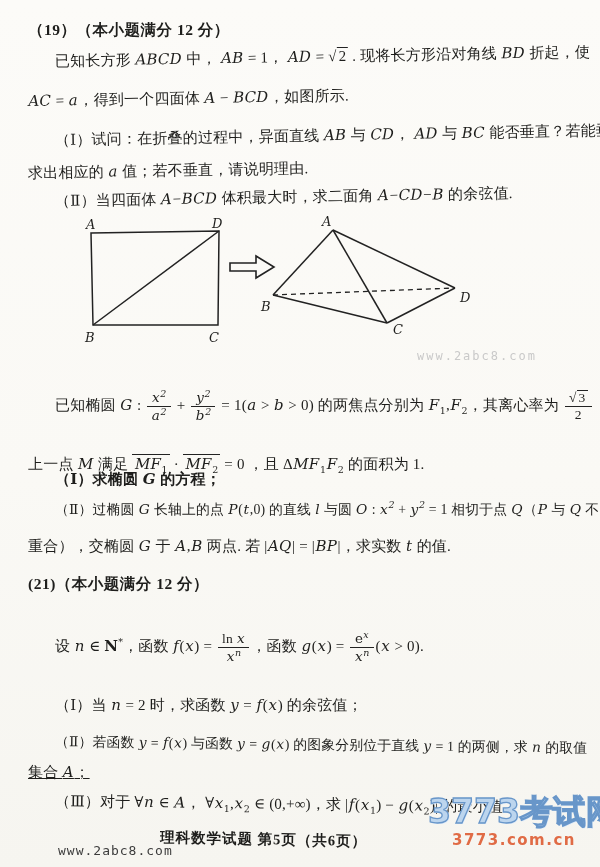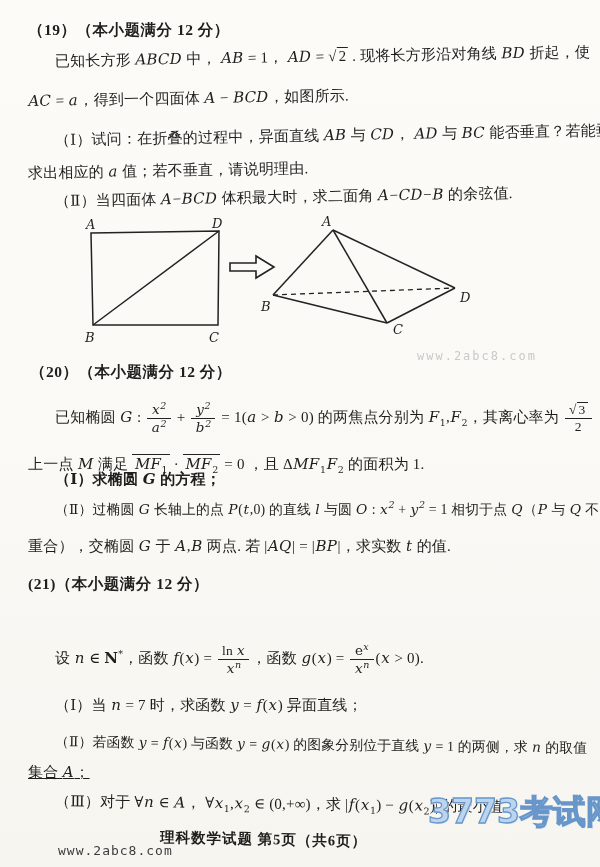--- a/index.html
+++ b/index.html
@@ -14,21 +14,21 @@
     color:#1e1e1c; letter-spacing:0.2px;
   }
   .hdr{font-size:15.5px; font-weight:600; letter-spacing:0.5px;}
   .tight{font-size:13.8px;}
   .tx{font-family:"Liberation Serif","DejaVu Serif",serif;}
   .mi{font-family:"DejaVu Serif",serif; font-style:italic; padding:0 0.5px;}
   .mr{font-family:"DejaVu Serif",serif;}
   .mb{font-family:"DejaVu Serif",serif; font-weight:bold;}
   .sp{font-size:9.5px; vertical-align:super; font-family:"DejaVu Serif",serif; font-style:italic; line-height:0;}
   .ss{font-size:9.5px; vertical-align:sub; font-family:"DejaVu Serif",serif; line-height:0;}
-  .fr{display:inline-block; vertical-align:middle; text-align:center; margin:12px 2px; font-size:13.5px;}
+  .fr{display:inline-block; vertical-align:middle; text-align:center; margin:0 2px; font-size:13.5px;}
   .fn{display:block; border-bottom:1.3px solid #222; padding:0 4px; line-height:1.2;}
   .fd{display:block; line-height:1.2; padding:0 4px;}
   .sq{display:inline-block; white-space:nowrap;}
   .sr{display:inline-block;}
   .sb{display:inline-block; border-top:1.3px solid #222; padding:0 2px; line-height:1.1;}
   .ov{display:inline-block; border-top:1.3px solid #222; padding:1px 2px 0 2px; line-height:1.1;margin-top:20px;}
   .fig{position:absolute;}
   .wm-mid{
     position:absolute; left:417px; top:349px; font-family:"DejaVu Sans Mono",monospace;
     font-size:12px; letter-spacing:2px; color:#c9c9c9;
@@ -96,34 +96,34 @@
       <line x1="15" y1="79" x2="197" y2="72" stroke="#222" stroke-width="1.3" stroke-dasharray="5,4"></line>
       <text x="64" y="10">A</text>
       <text x="3" y="95">B</text>
       <text x="135" y="118">C</text>
       <text x="202" y="86">D</text>
     </svg>
   </div>
 
   <div class="wm-mid">www.2abc8.com</div>
 
-  <div class="line hdr" style="left:30px;top:362px;">（20）（本小题满分 12 分）</div>
   <div class="line" style="left:55px;top:389px;"><span class="tx">已知椭圆 </span><span class="mi">G</span><span class="tx"> : </span><span class="fr"><span class="fn"><span class="tx"><span class="mi">x</span><span class="sp">2</span></span></span><span class="fd"><span class="tx"><span class="mi">a</span><span class="sp">2</span></span></span></span><span class="tx"> + </span><span class="fr"><span class="fn"><span class="tx"><span class="mi">y</span><span class="sp">2</span></span></span><span class="fd"><span class="tx"><span class="mi">b</span><span class="sp">2</span></span></span></span><span class="tx"> = 1(</span><span class="mi">a</span><span class="tx"> &gt; </span><span class="mi">b</span><span class="tx"> &gt; 0) 的两焦点分别为 </span><span class="tx"><span class="mi">F</span><span class="ss">1</span></span><span class="tx">,</span><span class="tx"><span class="mi">F</span><span class="ss">2</span></span><span class="tx">，其离心率为 </span><span class="fr"><span class="fn"><span class="sq"><span class="sr">√</span><span class="sb">3</span></span></span><span class="fd"><span class="tx">2</span></span></span><span class="tx">，椭圆 </span></div>
   <div class="line" style="left:28px;top:434px;"><span class="tx">上一点 </span><span class="mi">M</span><span class="tx"> 满足 </span><span class="ov"><span class="tx"><span class="mi">MF</span><span class="ss">1</span></span></span><span class="tx"> · </span><span class="ov"><span class="tx"><span class="mi">MF</span><span class="ss">2</span></span></span><span class="tx"> = 0 ，且 Δ</span><span class="tx"><span class="mi">MF</span><span class="ss">1</span></span><span class="tx"><span class="mi">F</span><span class="ss">2</span></span><span class="tx"> 的面积为 1.</span></div>
   <div class="line" style="left:55px;top:470px;font-weight:bold;"><span class="tx">（Ⅰ）求椭圆 </span><span class="mi">G</span><span class="tx"> 的方程；</span></div>
   <div class="line tight" style="left:55px;top:501px;"><span class="tx">（Ⅱ）过椭圆 </span><span class="mi">G</span><span class="tx"> 长轴上的点 </span><span class="mi">P</span><span class="tx">(</span><span class="mi">t</span><span class="tx">,0) 的直线 </span><span class="mi">l</span><span class="tx"> 与圆 </span><span class="mi">O</span><span class="tx"> : </span><span class="tx"><span class="mi">x</span><span class="sp">2</span></span><span class="tx"> + </span><span class="tx"><span class="mi">y</span><span class="sp">2</span></span><span class="tx"> = 1 相切于点 </span><span class="mi">Q</span><span class="tx">（</span><span class="mi">P</span><span class="tx"> 与 </span><span class="mi">Q</span><span class="tx"> 不</span></div>
   <div class="line" style="left:28px;top:537px;"><span class="tx">重合），交椭圆 </span><span class="mi">G</span><span class="tx"> 于 </span><span class="mi">A</span><span class="tx">,</span><span class="mi">B</span><span class="tx"> 两点. 若 |</span><span class="mi">AQ</span><span class="tx">| = |</span><span class="mi">BP</span><span class="tx">|，求实数 </span><span class="mi">t</span><span class="tx"> 的值.</span></div>
 
   <div class="line hdr" style="left:28px;top:574px;">(21)（本小题满分 12 分）</div>
   <div class="line" style="left:55px;top:630px;"><span class="tx">设 </span><span class="mi">n</span><span class="tx"> ∈ </span><span class="tx"><span class="mb">N</span><span class="sp">*</span></span><span class="tx">，函数 </span><span class="mi">f</span><span class="tx">(</span><span class="mi">x</span><span class="tx">) = </span><span class="fr"><span class="fn"><span class="tx">ln </span><span class="mi">x</span></span><span class="fd"><span class="tx"><span class="mi">x</span><span class="sp">n</span></span></span></span><span class="tx">，函数 </span><span class="mi">g</span><span class="tx">(</span><span class="mi">x</span><span class="tx">) = </span><span class="fr"><span class="fn"><span class="tx"><span class="mr">e</span><span class="sp">x</span></span></span><span class="fd"><span class="tx"><span class="mi">x</span><span class="sp">n</span></span></span></span><span class="tx">(</span><span class="mi">x</span><span class="tx"> &gt; 0).</span></div>
-  <div class="line" style="left:55px;top:696px;"><span class="tx">（Ⅰ）当 </span><span class="mi">n</span><span class="tx"> = 7 时，求函数 </span><span class="mi">y</span><span class="tx"> = </span><span class="mi">f</span><span class="tx">(</span><span class="mi">x</span><span class="tx">) 异面直线；</span></div>
+  <div class="line" style="left:55px;top:696px;"><span class="tx">（Ⅰ）当 </span><span class="mi">n</span><span class="tx"> = 2 时，求函数 </span><span class="mi">y</span><span class="tx"> = </span><span class="mi">f</span><span class="tx">(</span><span class="mi">x</span><span class="tx">) 的余弦值；</span></div>
   <div class="line tight sk-dn" style="left:55px;top:733px;"><span class="tx">（Ⅱ）若函数 </span><span class="mi">y</span><span class="tx"> = </span><span class="mi">f</span><span class="tx">(</span><span class="mi">x</span><span class="tx">) 与函数 </span><span class="mi">y</span><span class="tx"> = </span><span class="mi">g</span><span class="tx">(</span><span class="mi">x</span><span class="tx">) 的图象分别位于直线 </span><span class="mi">y</span><span class="tx"> = 1 的两侧，求 </span><span class="mi">n</span><span class="tx"> 的取值</span></div>
   <div class="line" style="left:28px;top:763px;text-decoration:underline;"><span class="tx">集合 </span><span class="mi">A</span><span class="tx">；</span></div>
   <div class="line sk-dn" style="left:55px;top:792px;"><span class="tx">（Ⅲ）对于 ∀</span><span class="mi">n</span><span class="tx"> ∈ </span><span class="mi">A</span><span class="tx">， ∀</span><span class="tx"><span class="mi">x</span><span class="ss">1</span></span><span class="tx">,</span><span class="tx"><span class="mi">x</span><span class="ss">2</span></span><span class="tx"> ∈ (0,+∞)，求 |</span><span class="mi">f</span><span class="tx">(</span><span class="tx"><span class="mi">x</span><span class="ss">1</span></span><span class="tx">) − </span><span class="mi">g</span><span class="tx">(</span><span class="tx"><span class="mi">x</span><span class="ss">2</span></span><span class="tx">)| 的最小值.</span></div>
 
   <div class="footer">理科数学试题 第5页（共6页）</div>
   <div class="wm-bl">www.2abc8.com</div>
 
   <div class="logo">
     <div class="logo-main">3773考试网</div>
+    <div class="logo-sub">3773.com.cn</div>
   </div>
 
 </div>
 
 </body></html>

